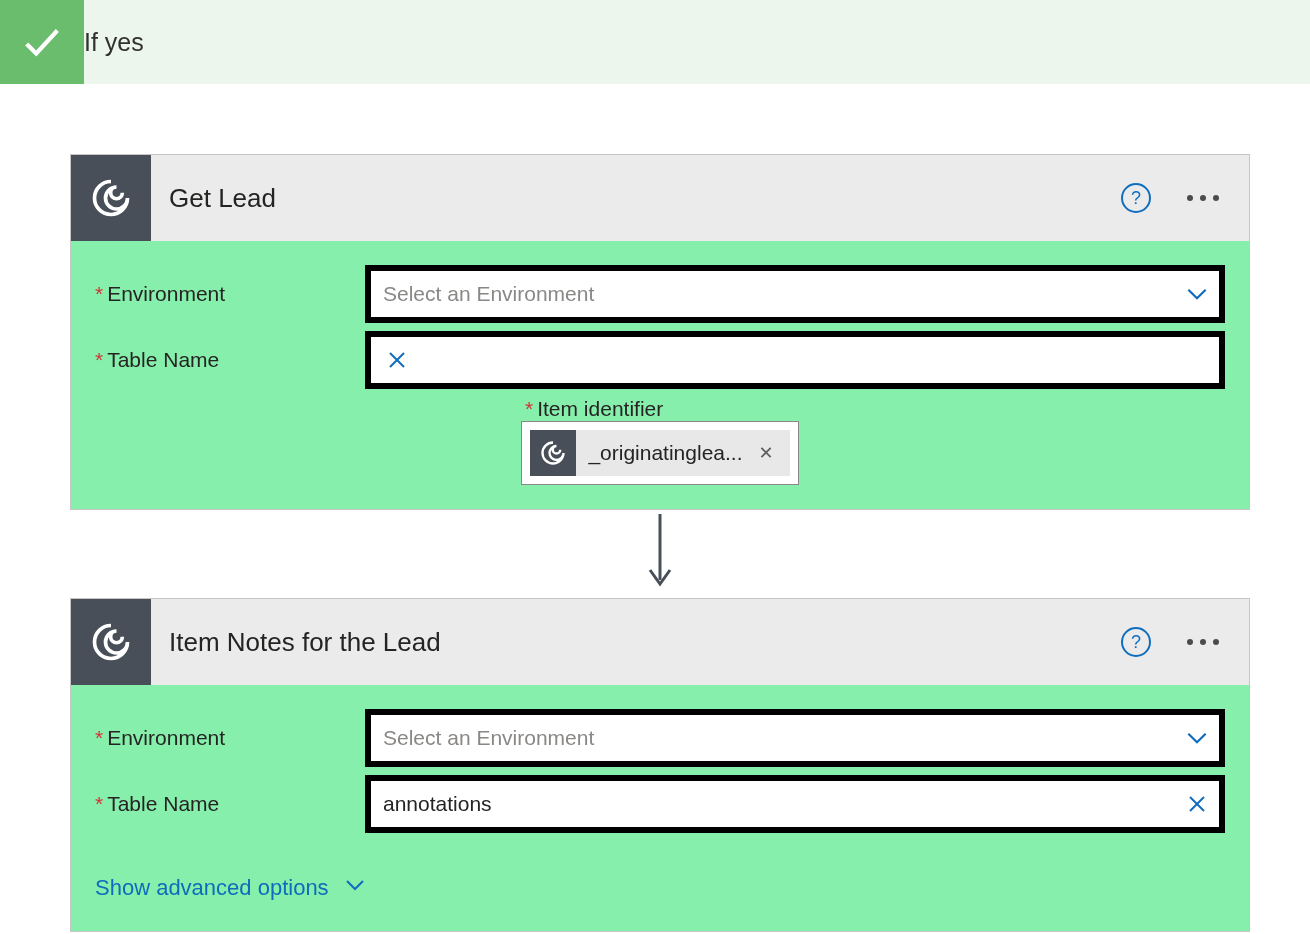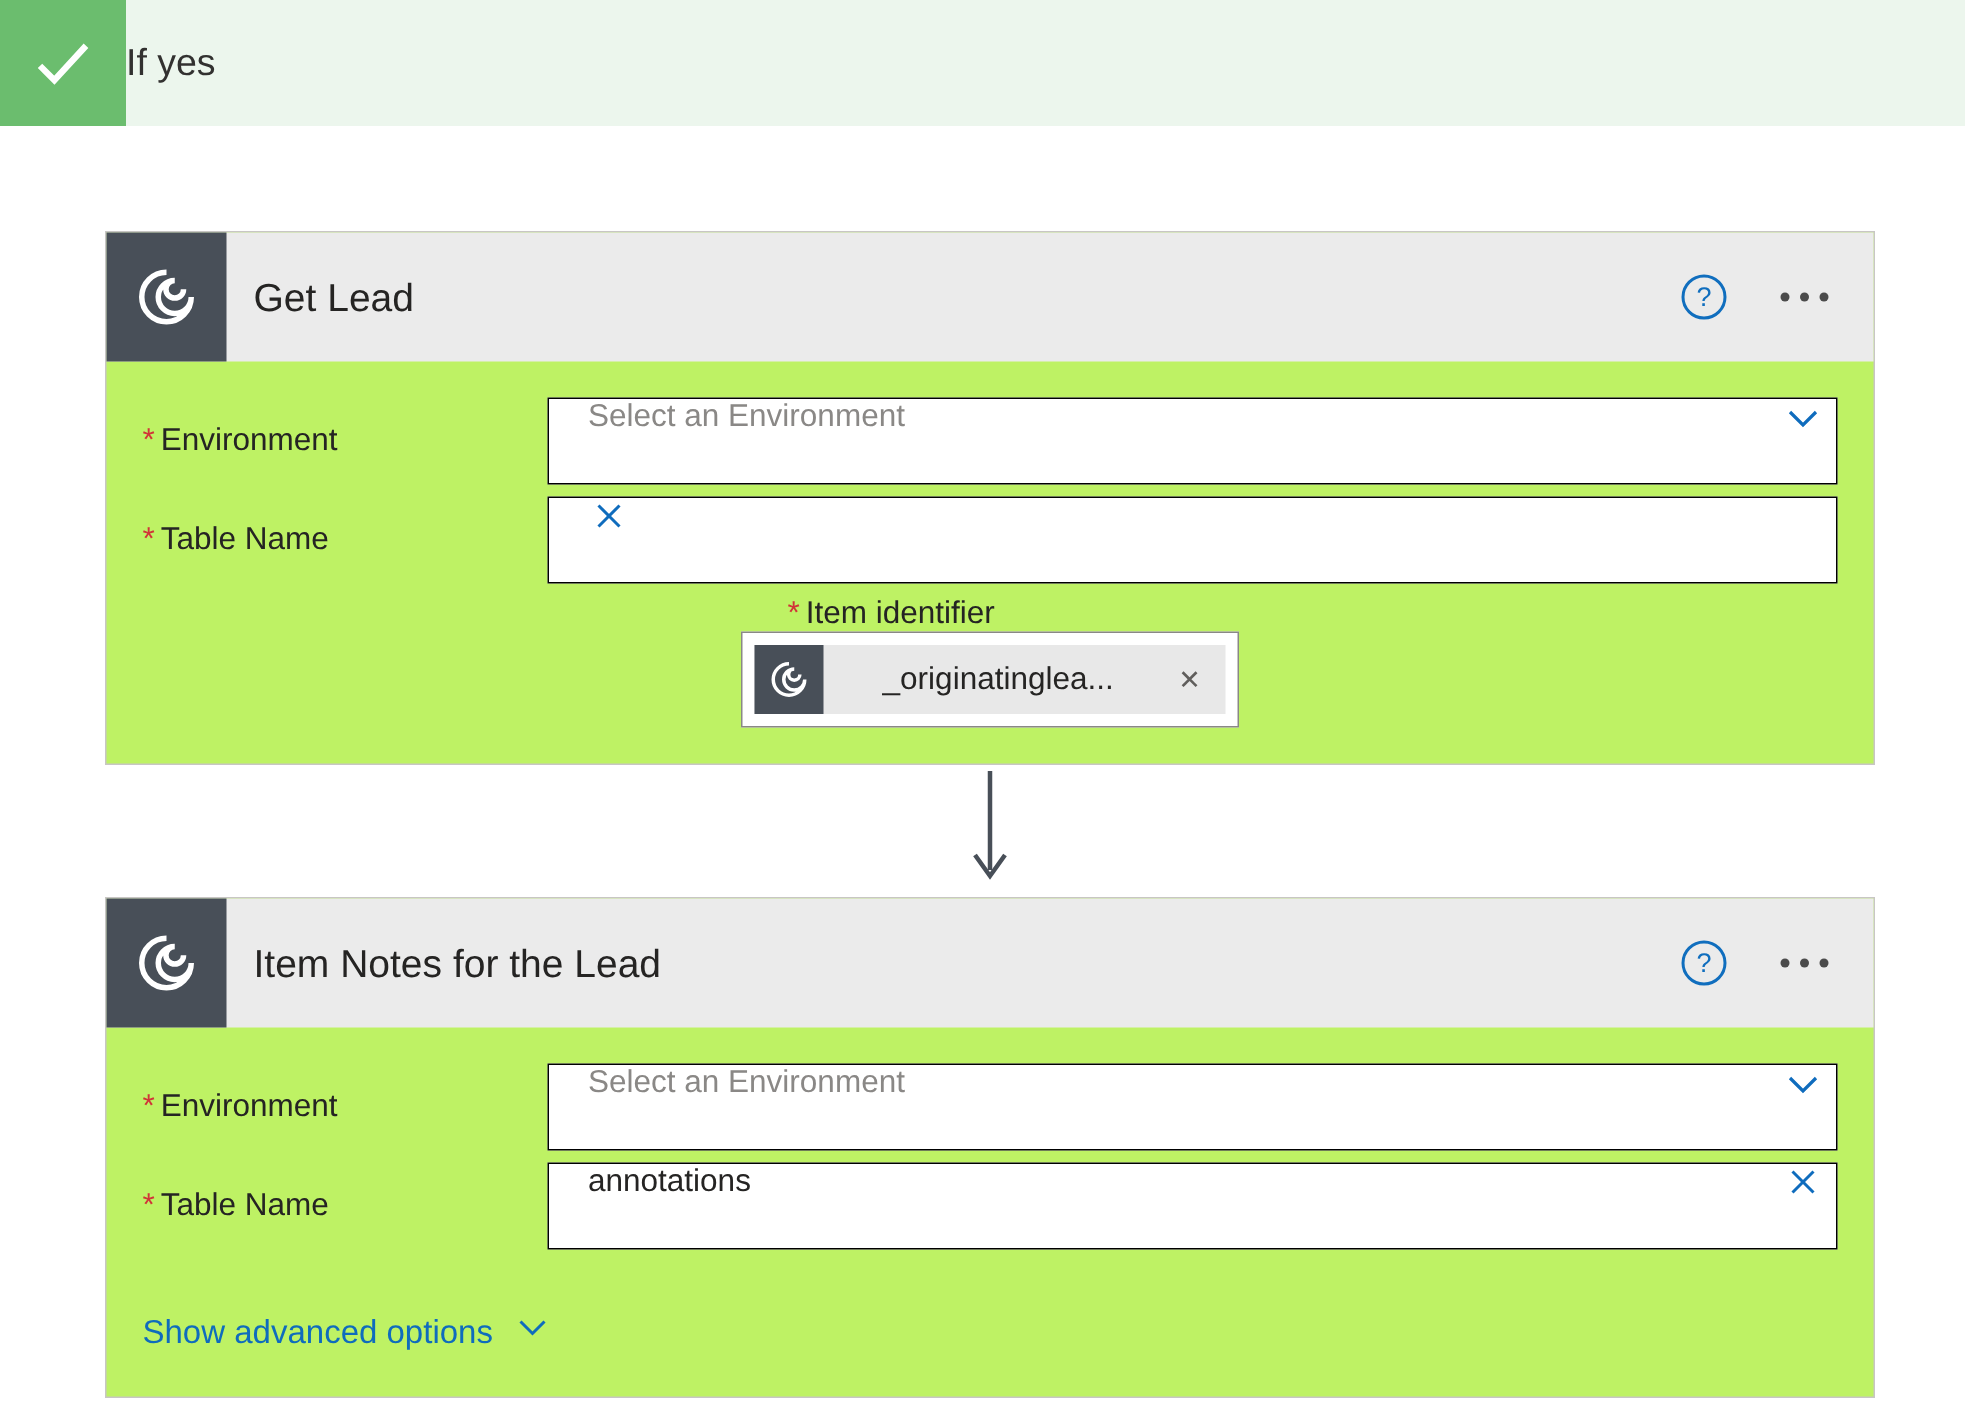--- a/index.html
+++ b/index.html
@@ -25,21 +25,21 @@
   }
 
   .actions-column {
     width: 1180px;
     margin-left: 70px;
     margin-top: 70px;
   }
 
   .action-card {
     border: 1px solid #c8c6c4;
-    background: #bef264;
+    background: #86efac;
   }
   .action-header {
     display: flex;
     align-items: center;
     height: 86px;
     background: #ebebeb;
     padding-right: 28px;
   }
   .action-icon-box {
     width: 80px;
@@ -90,23 +90,24 @@
   .form-row:last-child { margin-bottom: 0; flex-direction: column; }
   .form-label {
     width: 270px;
     font-size: 21px;
     color: #252423;
   }
   .form-label .req { color: #d13438; margin-right: 4px; }
   .form-control {
     flex: 1;
     height: 58px;
-    border: 1px solid #000000;
-    display: flex;
-    padding: 0 8px 0 26px;
+    border: 6px solid #000000;
+    display: flex;
+    align-items: center;
+    padding: 0 8px 0 12px;
     font-size: 21px;
     background: #fff;
   }
   .form-control .placeholder { color: #8a8886; }
   .form-control .value { color: #252423; flex: 1; }
   .form-control .right-icon { color: #0f6cbd; width: 28px; display:flex; justify-content:center; cursor:pointer; }
 
   .token-container {
     flex: 1;
     min-height: 64px;
@@ -115,21 +116,20 @@
     align-items: center;
     padding: 8px;
     background: #fff;
   }
   .token {
     display: inline-flex;
     align-items: center;
     background: #e8e8e8;
     height: 46px;
     padding-right: 12px;
-    gap: 27px;
   }
   .token-icon-box {
     width: 46px;
     height: 46px;
     background: #484f58;
     display: flex;
     align-items: center;
     justify-content: center;
     margin-right: 12px;
   }

